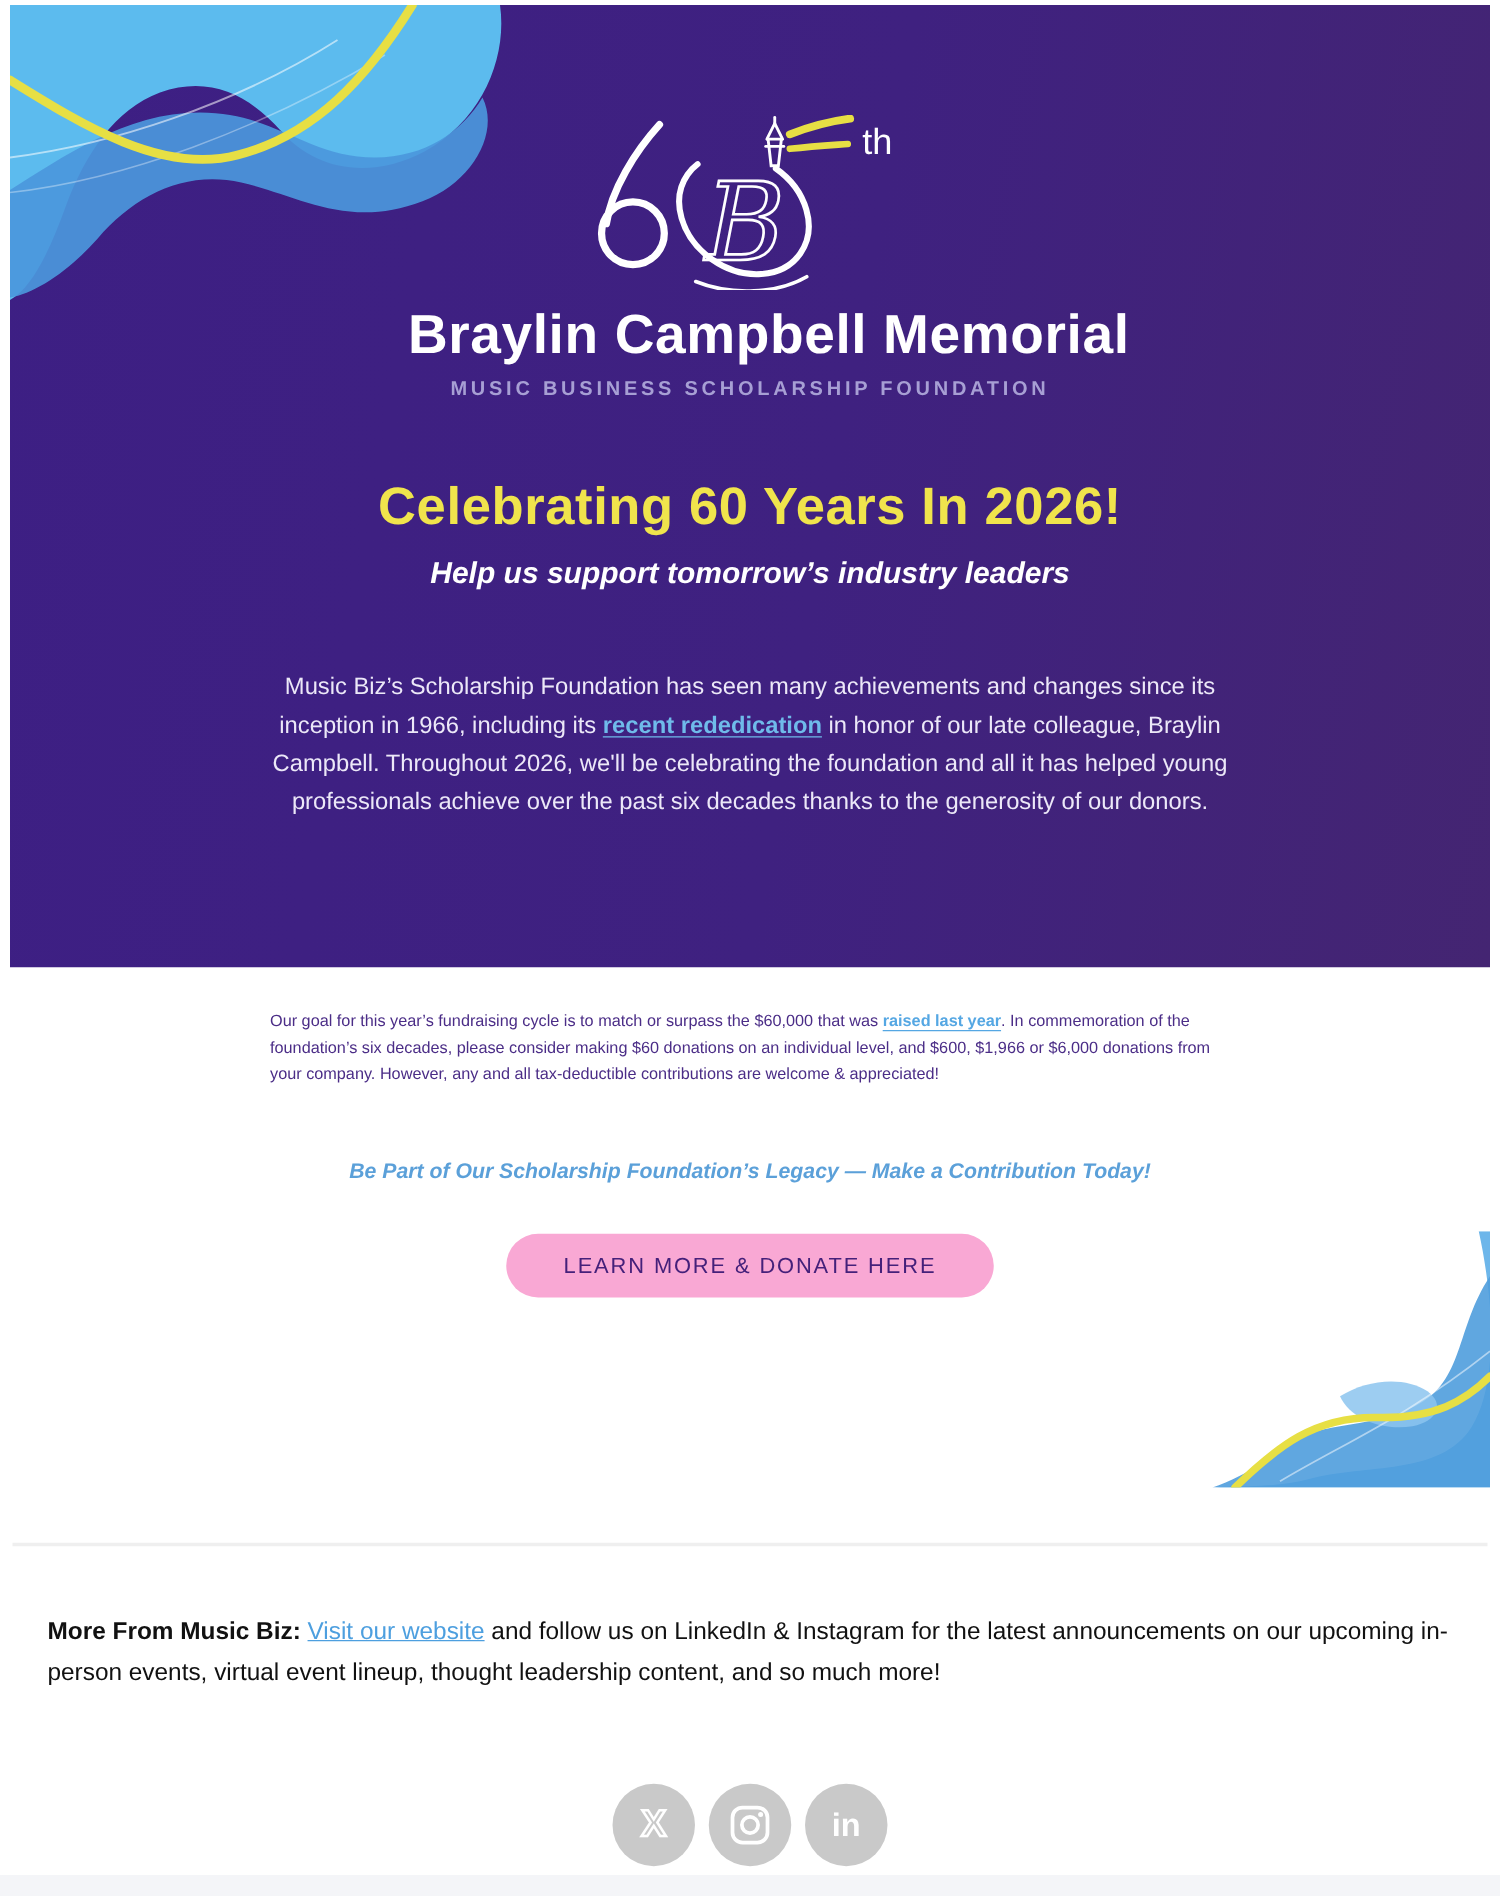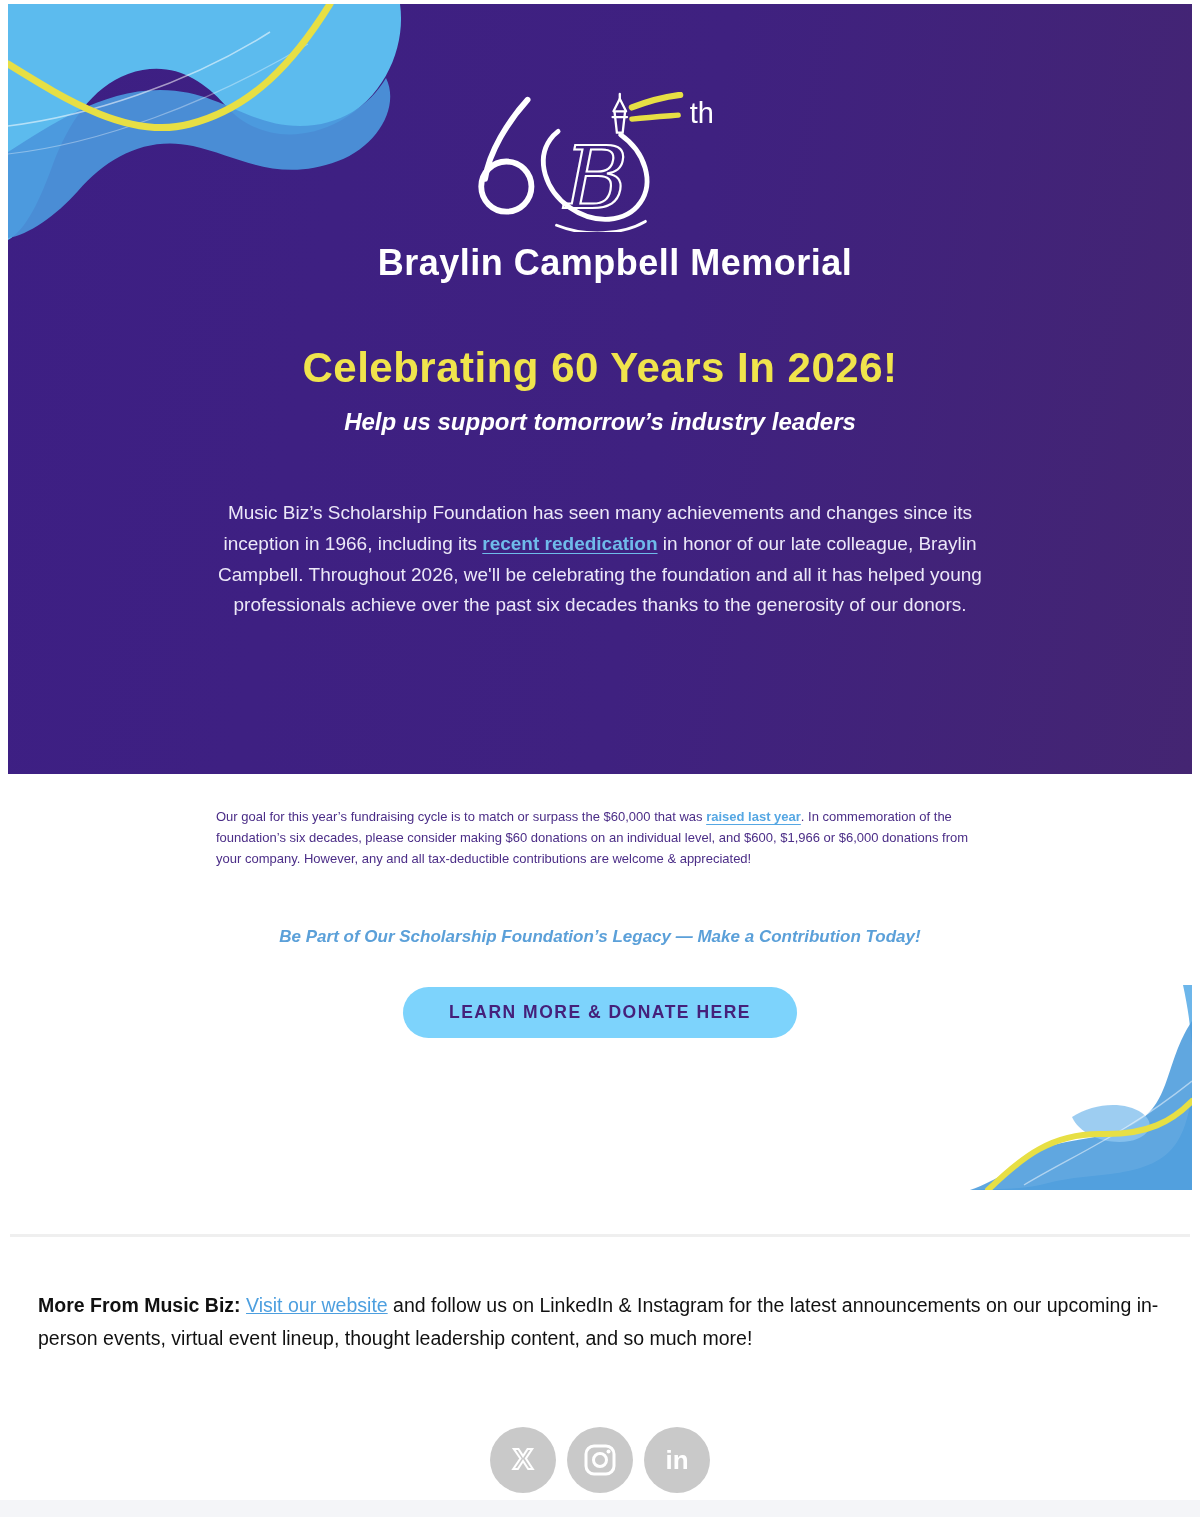--- a/index.html
+++ b/index.html
@@ -20,21 +20,21 @@
     overflow: hidden;
     text-align: center;
   }
   .corner-blob-tl { position: absolute; top: 0; left: 0; width: 400px; height: 255px; }
   .hero-inner { position: relative; z-index: 2; }
 
   .logo-svg { margin-top: 88px; width: 270px; height: 140px; }
 
   .brand-title {
     margin-top: 6px;
-    color: #ffffff; font-size: 36px; font-weight: bold; letter-spacing: 0.5px; margin-left: 30px;
+    color: #ffffff; font-size: 44px; font-weight: bold; letter-spacing: 0.5px; margin-left: 30px;
   }
   .brand-subtitle {
     margin-top: 10px;
     color: #a79fd4; font-size: 16px; font-weight: bold; letter-spacing: 3px;
   }
   .hero-headline {
     margin-top: 60px;
     color: #f0e44c; font-size: 42px; font-weight: bold; letter-spacing: 0.5px;
   }
   .hero-subheadline {
@@ -58,23 +58,23 @@
   }
   .goal-paragraph a { color: #55a7e3; }
   .cta-line {
     position: relative; z-index: 2;
     margin-top: 58px; text-align: center;
     color: #5ba0d9; font-size: 17px; font-weight: bold; font-style: italic;
   }
   .button-row { text-align: center; margin-top: 40px; position: relative; z-index: 2; }
   .donate-button {
     display: inline-block; border: none; cursor: pointer;
-    background: #7dd3fc; color: #45207a;
+    background: #f9a8d4; color: #45207a;
     font-family: "Liberation Sans", sans-serif;
-    font-size: 17.5px; font-weight: bold; letter-spacing: 1.5px;
+    font-size: 17.5px; font-weight: normal; letter-spacing: 1.5px;
     padding: 15px 46px; border-radius: 26px;
   }
   .corner-blob-br { position: absolute; right: 0; bottom: 44px; width: 228px; height: 205px; }
 
   
   .divider { height: 3px; background: #efefef; margin: 0 10px; border: none; }
   .footer-text {
     padding: 52px 38px 0;
     font-family: "Liberation Sans", sans-serif; 
     color: #111111; font-size: 19.5px; line-height: 1.68;
@@ -127,20 +127,21 @@
           <path d="M148 26 L163 26"></path>
         </g>
         <g stroke="#e7df44" fill="none" stroke-linecap="round">
           <path d="M168 16 C186 9 202 5 218 3" stroke-width="6.5"></path>
           <path d="M168 28 C188 26 203 25 216 24" stroke-width="5.5"></path>
         </g>
         <text x="228" y="32" font-size="30" fill="#ffffff" font-family="Liberation Sans, sans-serif">th</text>
       </svg>
 
       <div class="brand-title">Braylin Campbell Memorial</div>
+      <div class="brand-subtitle">MUSIC BUSINESS SCHOLARSHIP FOUNDATION</div>
 
       <h1 class="hero-headline">Celebrating 60 Years In 2026!</h1>
       <div class="hero-subheadline">Help us support tomorrow’s industry leaders</div>
 
       <p class="hero-paragraph"><span>Music Biz’s Scholarship Foundation has seen many achievements and changes since its inception in 1966, including its </span><a href="#">recent rededication</a><span> in honor of our late colleague, Braylin Campbell. Throughout 2026, we'll be celebrating the foundation and all it has helped young professionals achieve over the past six decades thanks to the generosity of our donors.</span></p>
     </div>
   </section>
 
   <section class="contrib-section">
 

